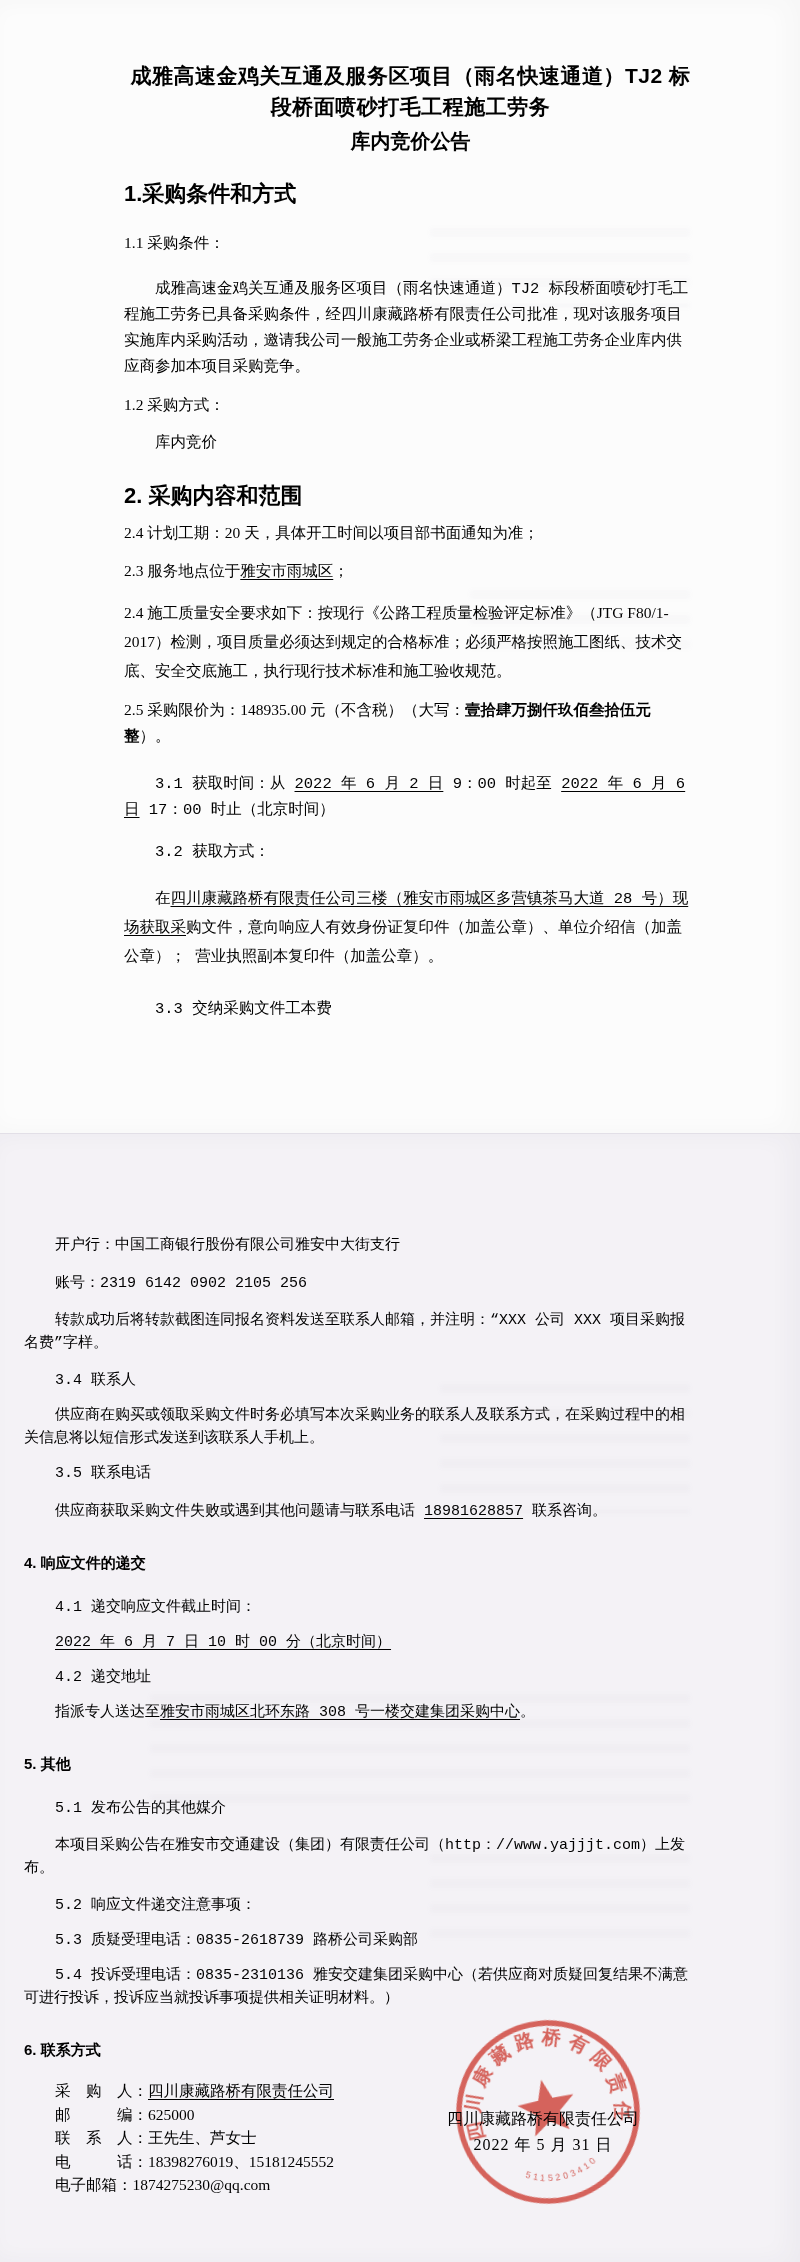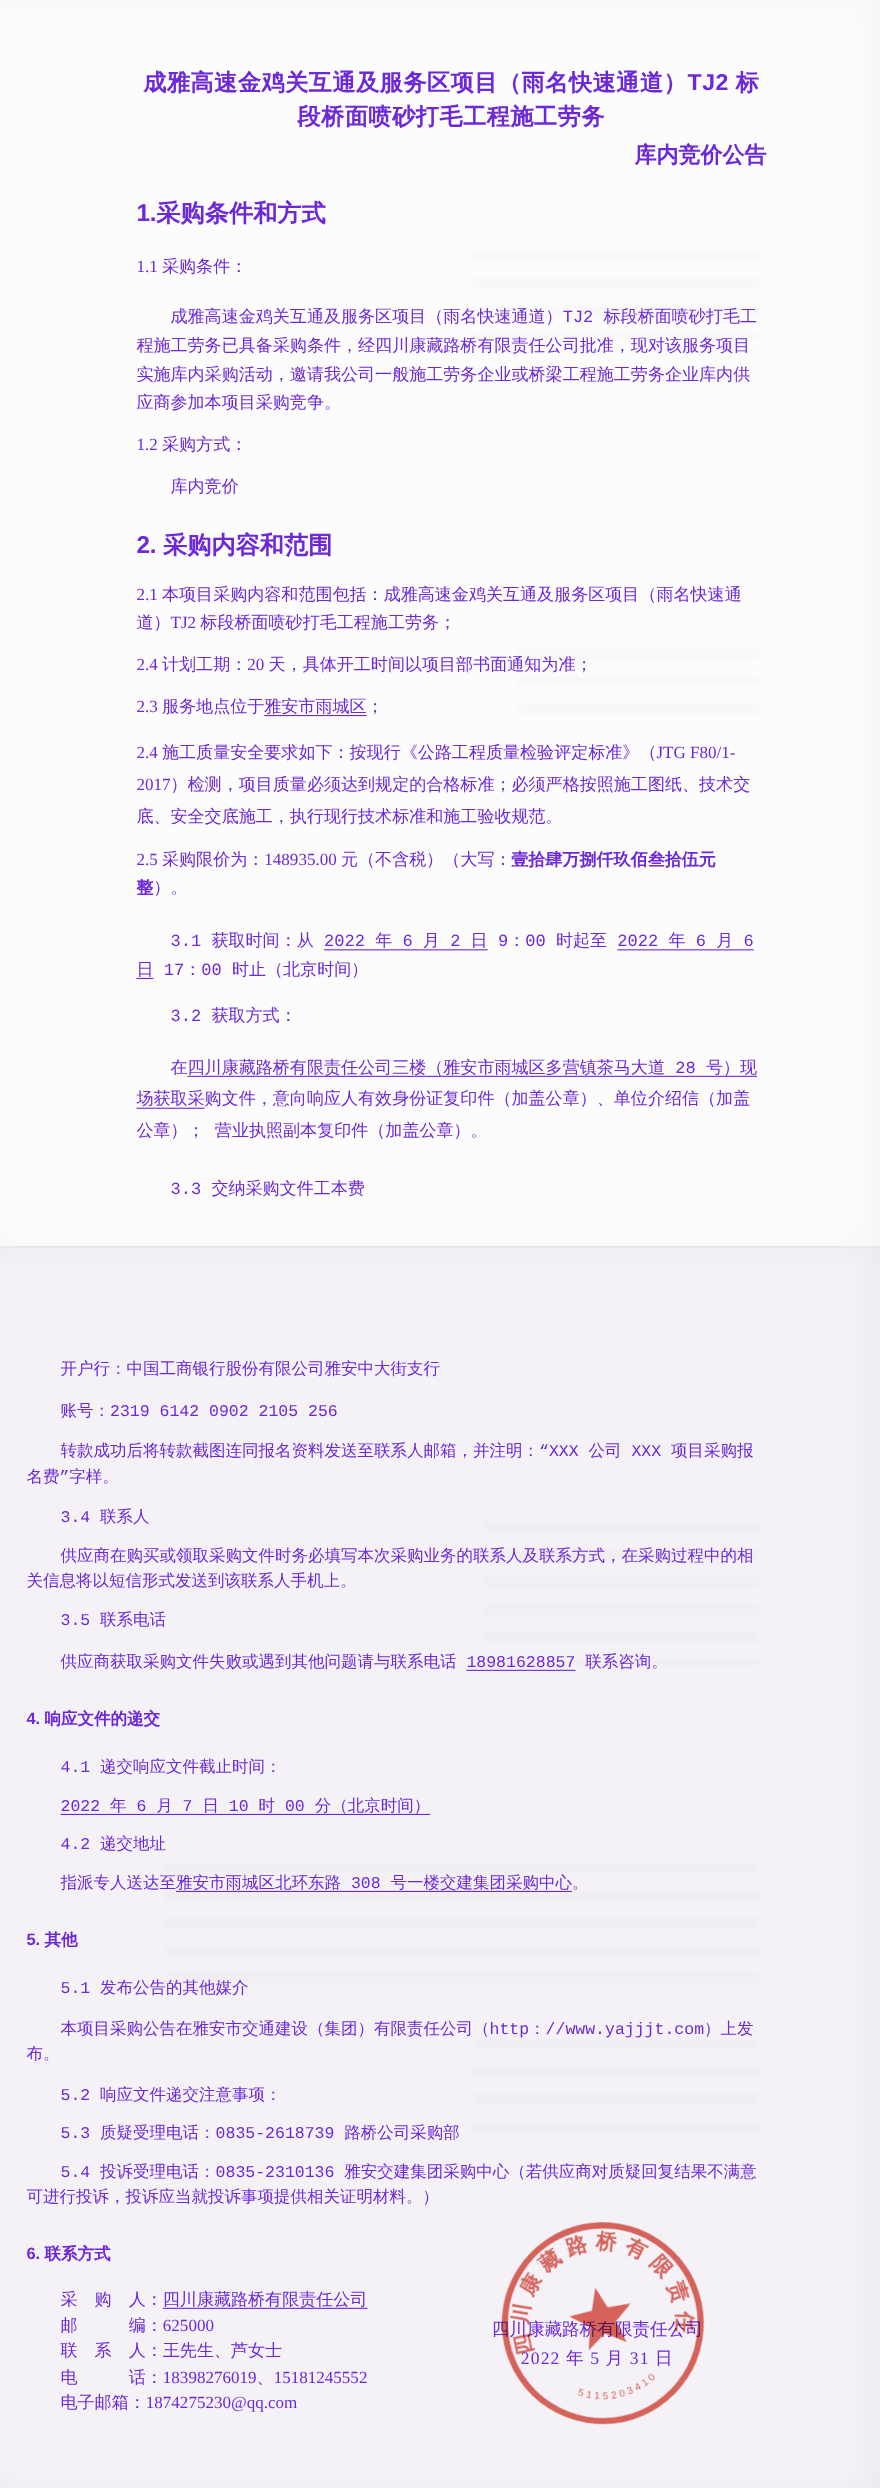--- a/index.html
+++ b/index.html
@@ -1,25 +1,25 @@
 <!DOCTYPE html>
 <html><head>
 <meta charset="utf-8">
 <style>
   html,body{margin:0;padding:0;background:#ffffff;}
   .sheet{position:relative;width:800px;height:2262px;overflow:hidden;
-         font-family:"Liberation Serif","DejaVu Serif",serif;color:#6d28d9;}
+         font-family:"Liberation Serif","DejaVu Serif",serif;color:#000000;}
   .page{position:absolute;left:0;width:800px;overflow:hidden;}
   .page1{top:0;height:1133px;background:#fcfcfc;box-shadow:inset -10px 0 24px rgba(60,55,75,.03);}
   .page2{top:1133px;height:1129px;background:#f4f2f6;border-top:1px solid #e2dfe7;
          box-shadow:inset -10px 0 24px rgba(60,55,75,.04);}
   .content{padding:0 103px 0 124px;}
   .title{margin:60px 0 0 0;text-align:center;font-family:"Liberation Sans","DejaVu Sans",sans-serif;
          font-weight:bold;font-size:21px;line-height:31px;letter-spacing:.5px;}
-  .subtitle{margin:6px 0 0 0;text-align:right;font-family:"Liberation Sans","DejaVu Sans",sans-serif;
+  .subtitle{margin:6px 0 0 0;text-align:center;font-family:"Liberation Sans","DejaVu Sans",sans-serif;
          font-weight:bold;font-size:20px;line-height:26px;}
   .h{font-family:"Liberation Sans","DejaVu Sans",sans-serif;font-weight:bold;font-size:22px;
      line-height:24px;margin:28px 0 0 0;}
   p{margin:0;font-size:15.5px;line-height:26px;}
   .page2 p{font-size:15px;line-height:23px;}
   .ind{text-indent:31px;font-family:Liberation Mono, monospace;}.mt24{margin-top:24px;}.mt22{margin-top:22px;}
   .mt20{margin-top:20px;}.mt16{margin-top:16px;}
   .mt14{margin-top:14px;}.mt12{margin-top:12px;}.mt15{margin-top:15px;}
   .lh29{line-height:29px;}
   .u{text-decoration:underline;text-underline-offset:3px;text-decoration-thickness:1px;}
@@ -46,21 +46,20 @@
       <p class="title" style="margin-top:0;">段桥面喷砂打毛工程施工劳务</p>
       <p class="subtitle">库内竞价公告</p>
 
       <p class="h">1.采购条件和方式</p>
       <p class="mt24">1.1 采购条件：</p>
       <p class="mt20 ind">成雅高速金鸡关互通及服务区项目（雨名快速通道）TJ2 标段桥面喷砂打毛工程施工劳务已具备采购条件，经四川康藏路桥有限责任公司批准，现对该服务项目实施库内采购活动，邀请我公司一般施工劳务企业或桥梁工程施工劳务企业库内供应商参加本项目采购竞争。</p>
       <p class="mt12">1.2 采购方式：</p>
       <p class="mt12 ind">库内竞价</p>
 
       <p class="h">2. 采购内容和范围</p>
-      <p class="mt20">2.1 本项目采购内容和范围包括：成雅高速金鸡关互通及服务区项目（雨名快速通道）TJ2 标段桥面喷砂打毛工程施工劳务；</p>
       <p class="mt12">2.4 计划工期：20 天，具体开工时间以项目部书面通知为准；</p>
       <p class="mt12"><span>2.3 服务地点位于</span><span class="u">雅安市雨城区</span><span>；</span></p>
       <p class="mt14 lh29">2.4 施工质量安全要求如下：按现行《公路工程质量检验评定标准》（JTG F80/1-2017）检测，项目质量必须达到规定的合格标准；必须严格按照施工图纸、技术交底、安全交底施工，执行现行技术标准和施工验收规范。</p>
       <p class="mt12"><span>2.5 采购限价为：148935.00 元（不含税）（大写：</span><span class="b">壹拾肆万捌仟玖佰叁拾伍元整</span><span>）。</span></p>
 
       <p class="mt22 ind"><span>3.1 获取时间：从 </span><span class="u">2022 年 6 月 2 日</span><span> 9：00 时起至 </span><span class="u">2022 年 6 月 6 日</span><span> 17：00 时止（北京时间）</span></p>
       <p class="mt16 ind">3.2 获取方式：</p>
       <p class="mt20 ind lh29"><span>在</span><span class="u">四川康藏路桥有限责任公司三楼（雅安市雨城区多营镇茶马大道 28 号）现场获取采</span><span>购文件，意向响应人有效身份证复印件（加盖公章）、单位介绍信（加盖公章）； 营业执照副本复印件（加盖公章）。</span></p>
       <p class="mt24 ind">3.3 交纳采购文件工本费</p>
 

